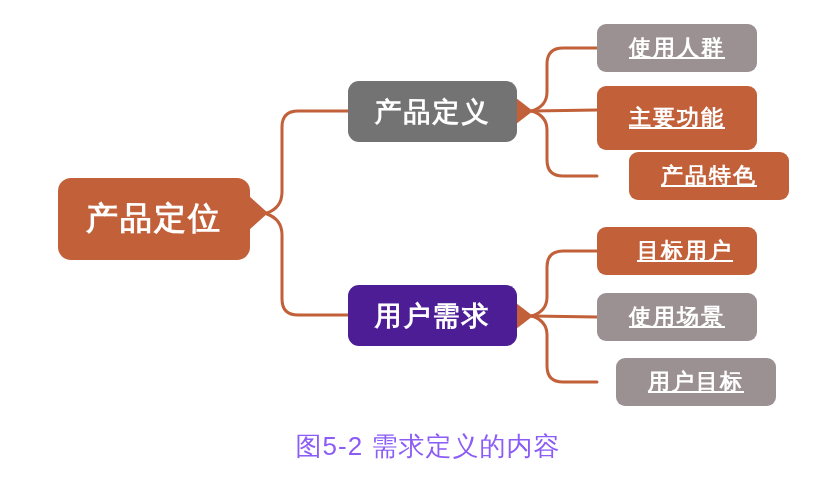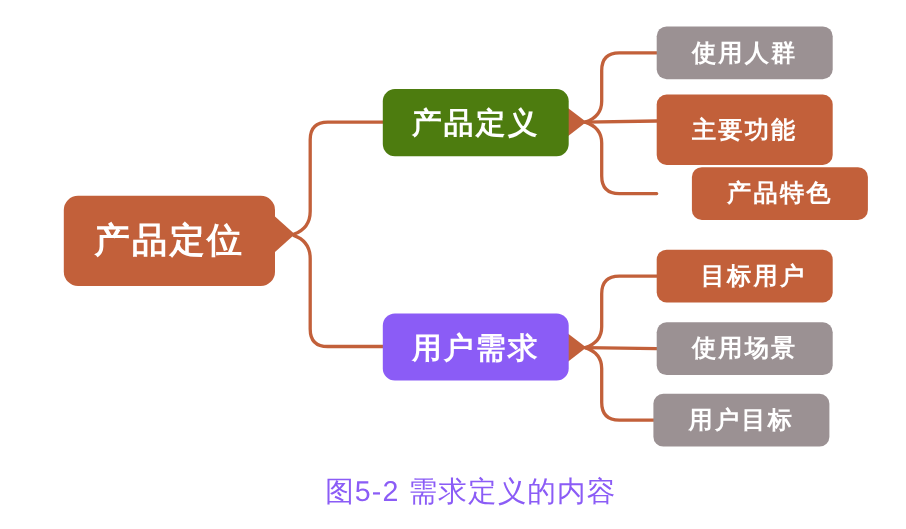--- a/index.html
+++ b/index.html
@@ -31,21 +31,21 @@
     justify-content:center;
     color:#ffffff;
     font-weight:bold;
     border-radius:11px;
     letter-spacing:2px;
     white-space:nowrap;
     box-sizing:border-box;
   }
   .node.root{font-size:32px;border-radius:13px;}
   .node.branch{font-size:27px;}
-  .node.leaf{font-size:22px;border-radius:9px;}
+  .node.leaf{font-size:22px;border-radius:9px;text-decoration:underline;}
   .caption{
     position:absolute;
     left:16px;top:429px;
     width:824px;
     text-align:center;
     font-family:Liberation Sans, sans-serif;
     font-size:26px;
     color:#8b5cf6;
     letter-spacing:1px;
   }
@@ -73,31 +73,31 @@
 
     <path d="M 532 316 C 541 319 547 325 547 335 L 547 366 Q 547 382 563 382 L 597 382"></path>
 
     <polygon points="249,196 268,213 249,230"></polygon>
     <polygon points="516,98 533,111 516,124"></polygon>
     <polygon points="516,303 533,316 516,329"></polygon>
   </svg>
 
   <div class="node root" style="left: 58px; top: 178px; width: 192px; height: 82px; background: rgb(194, 96, 58);">产品定位</div>
 
-  <div class="node branch" style="left: 348px; top: 81px; width: 169px; height: 61px; background: #4d7c0f;">产品定义</div>
+  <div class="node branch" style="left: 348px; top: 81px; width: 169px; height: 61px; background: #737373;">产品定义</div>
 
-  <div class="node branch" style="left: 348px; top: 285px; width: 169px; height: 61px; background: #8b5cf6;">用户需求</div>
+  <div class="node branch" style="left: 348px; top: 285px; width: 169px; height: 61px; background: #4c1d95;">用户需求</div>
 
   <div class="node leaf" style="left: 597px; top: 24px; width: 160px; height: 48px; background: rgb(155, 145, 147);">使用人群</div>
 
   <div class="node leaf" style="left: 597px; top: 86px; width: 160px; height: 64px; background: rgb(194, 96, 58);">主要功能</div>
 
   <div class="node leaf" style="left: 597px; top: 152px; width: 160px; height: 48px; background: rgb(194, 96, 58); margin-left: 32px;">产品特色</div>
 
   <div class="node leaf" style="left: 597px; top: 227px; width: 160px; height: 48px; background: rgb(194, 96, 58); padding-left: 16px;">目标用户</div>
 
   <div class="node leaf" style="left: 597px; top: 293px; width: 160px; height: 48px; background: rgb(155, 145, 147); text-align: right;">使用场景</div>
 
-  <div class="node leaf" style="left: 594px; top: 358px; width: 160px; height: 48px; background: rgb(155, 145, 147);">用户目标</div>
+  <div class="node leaf" style="left: 616px; top: 358px; width: 160px; height: 48px; background: rgb(155, 145, 147);">用户目标</div>
 
   <div class="caption">图5-2 需求定义的内容</div>
 
 </div>
 
 </body></html>

